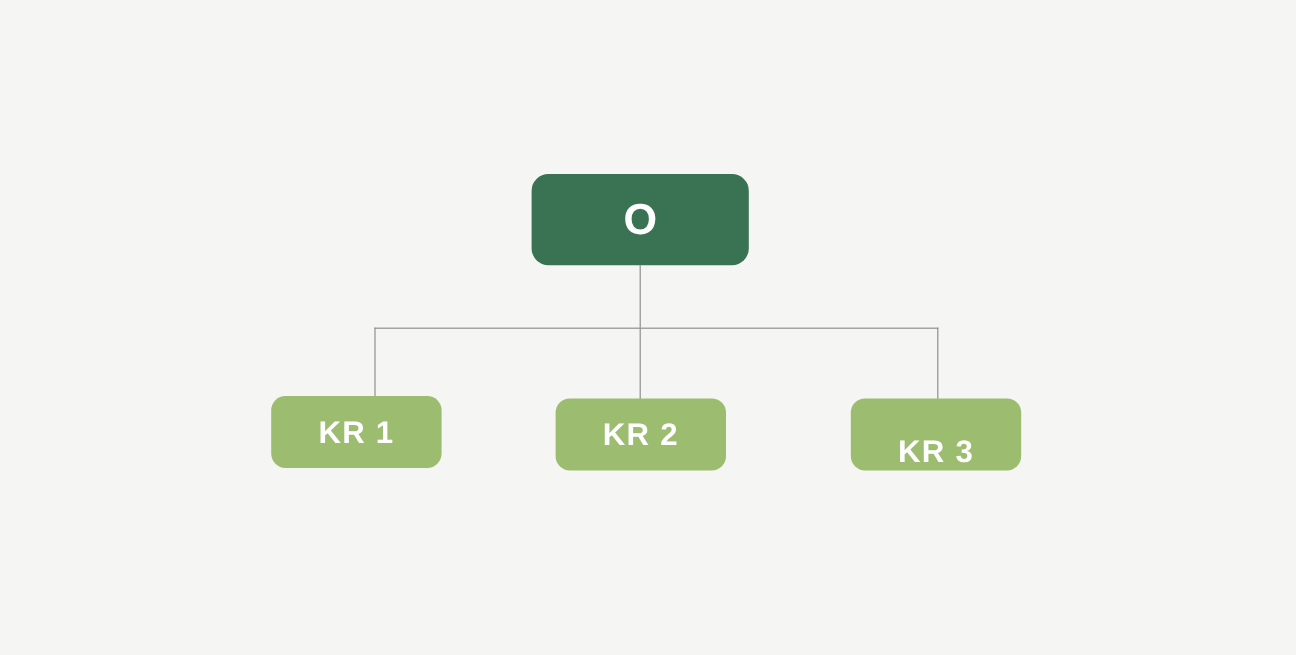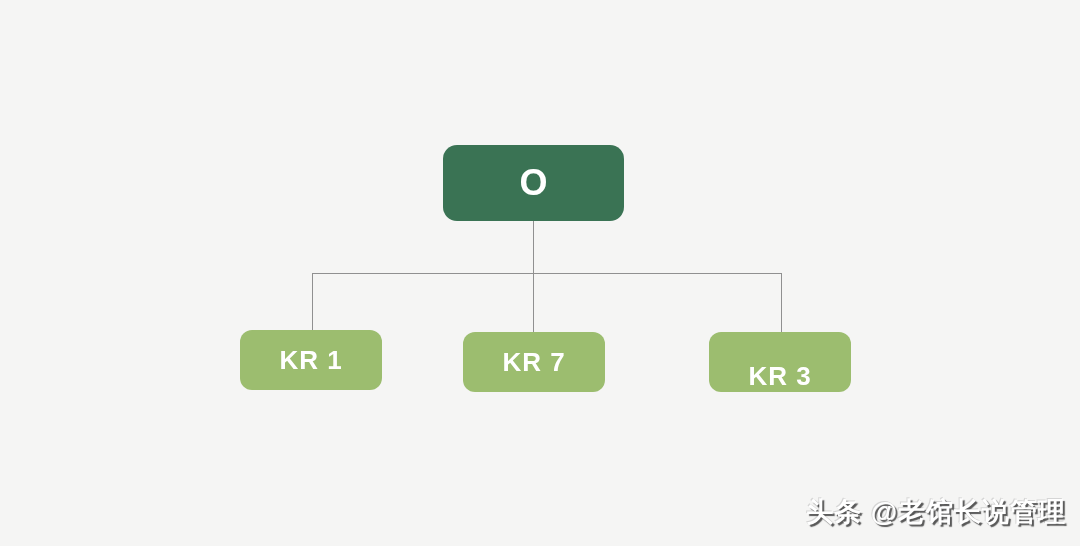--- a/index.html
+++ b/index.html
@@ -35,21 +35,21 @@
     font-size: 36px;
   }
   .node-kr {
     width: 142px;
     height: 60px;
     border-radius: 12px;
     background: #9cbd6f;
     font-size: 26px;
     letter-spacing: 1px;
   }
-  .node-kr1 { left: 240px; top: 330px; }
+  .node-kr1 { left: 226px; top: 330px; }
   .node-kr2 { left: 463px; top: 332px; }
   .node-kr3 { left: 709px; top: 332px; align-items: flex-end; }
   .connector {
     position: absolute;
     background: #909090;
   }
   .conn-stem      { left: 533px; top: 221px; width: 1px;   height: 52px; }
   .conn-crossbar  { left: 312px; top: 273px; width: 470px; height: 1px;  }
   .conn-drop-1    { left: 312px; top: 273px; width: 1px;   height: 58px; }
   .conn-drop-2    { left: 533px; top: 273px; width: 1px;   height: 60px; }
@@ -79,22 +79,21 @@
   <div class="connector conn-crossbar"></div>
   <div class="connector conn-drop-1"></div>
   <div class="connector conn-drop-2"></div>
   <div class="connector conn-drop-3"></div>
 
   <div class="node node-kr node-kr1">
     <span>KR 1</span>
   </div>
 
   <div class="node node-kr node-kr2">
-    <span>KR 7</span>
+    <span>KR 2</span>
   </div>
 
   <div class="node node-kr node-kr3">
     <span>KR 3</span>
   </div>
 
-  <div class="watermark">头条 @老馆长说管理</div>
 
 </div>
 
 </body></html>

